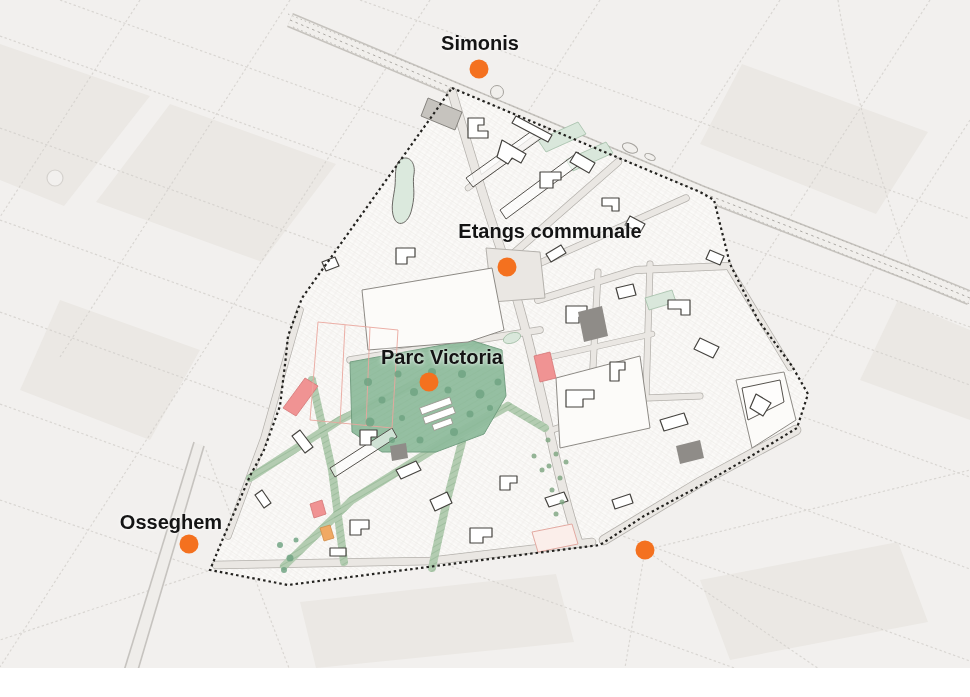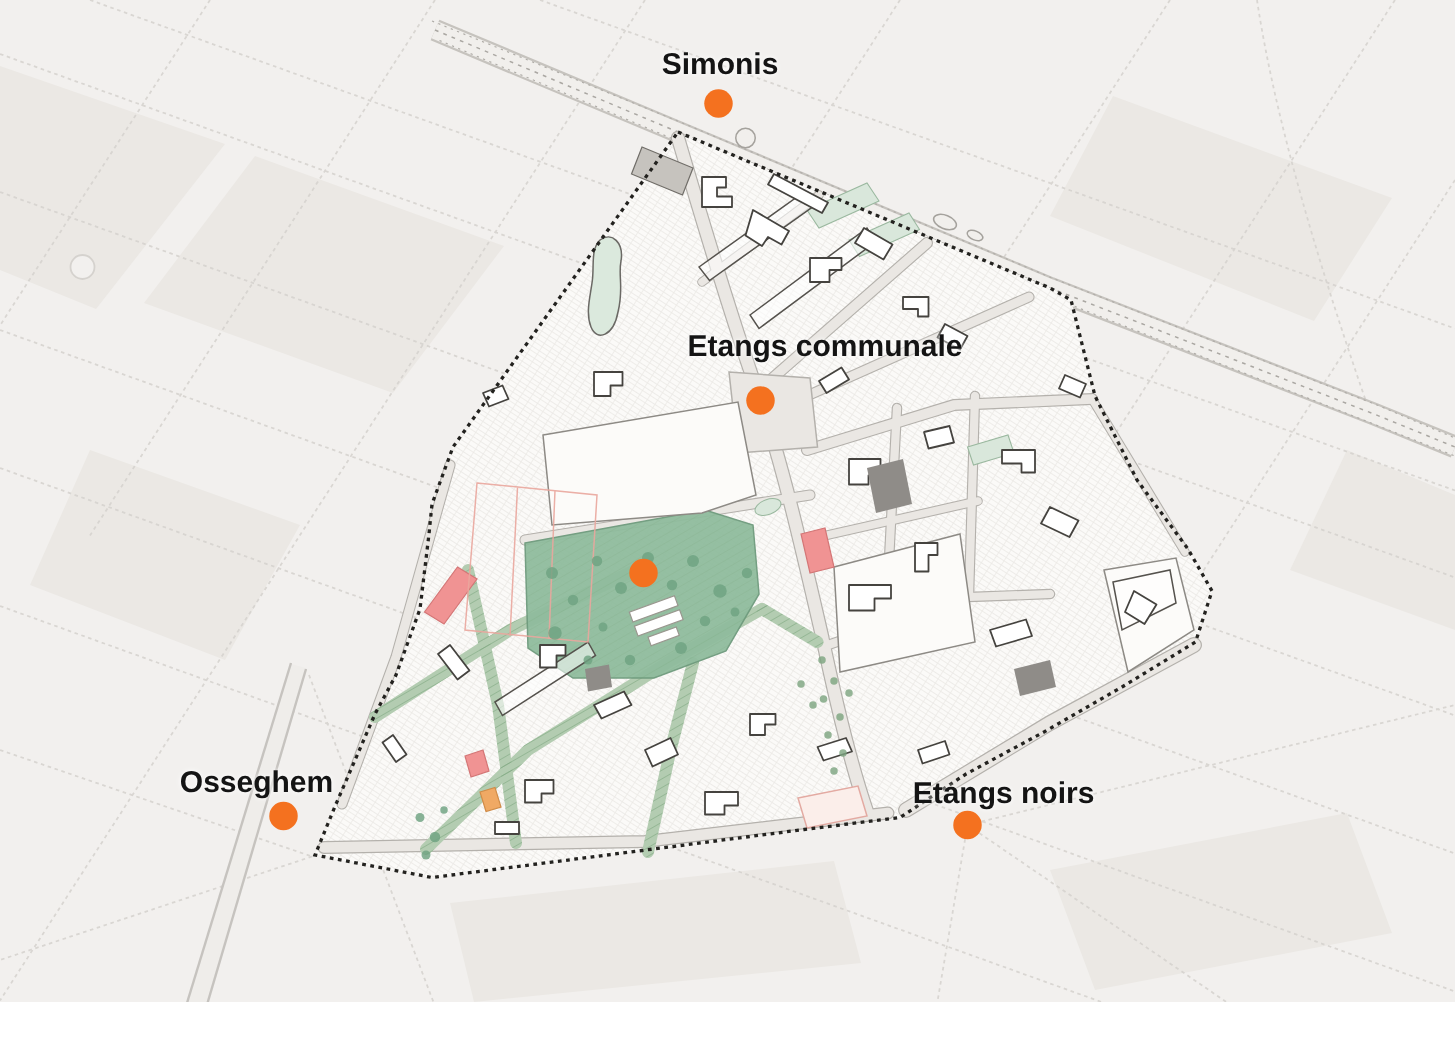--- a/index.html
+++ b/index.html
@@ -293,25 +293,25 @@
       <div class="marker-label" style="left: 480px; top: 31px;">Simonis</div>
       <div class="marker-dot" style="left: 479px; top: 69px;"></div>
     </div>
 
     <div class="marker">
       <div class="marker-label" style="left: 550px; top: 219px;">Etangs communale</div>
       <div class="marker-dot" style="left: 507px; top: 267px;"></div>
     </div>
 
     <div class="marker">
+      <div class="marker-label" style="left: 442px; top: 345px;">Parc Victoria</div>
       <div class="marker-dot" style="left: 429px; top: 382px;"></div>
     </div>
 
     <div class="marker">
       <div class="marker-label" style="left: 171px; top: 510px;">Osseghem</div>
       <div class="marker-dot" style="left: 189px; top: 544px;"></div>
     </div>
 
     <div class="marker">
-      <div class="marker-label" style="left: 669px; top: 517px;">Etangs noirs</div>
       <div class="marker-dot" style="left: 645px; top: 550px;"></div>
     </div>
   </div>
 
 </body></html>

